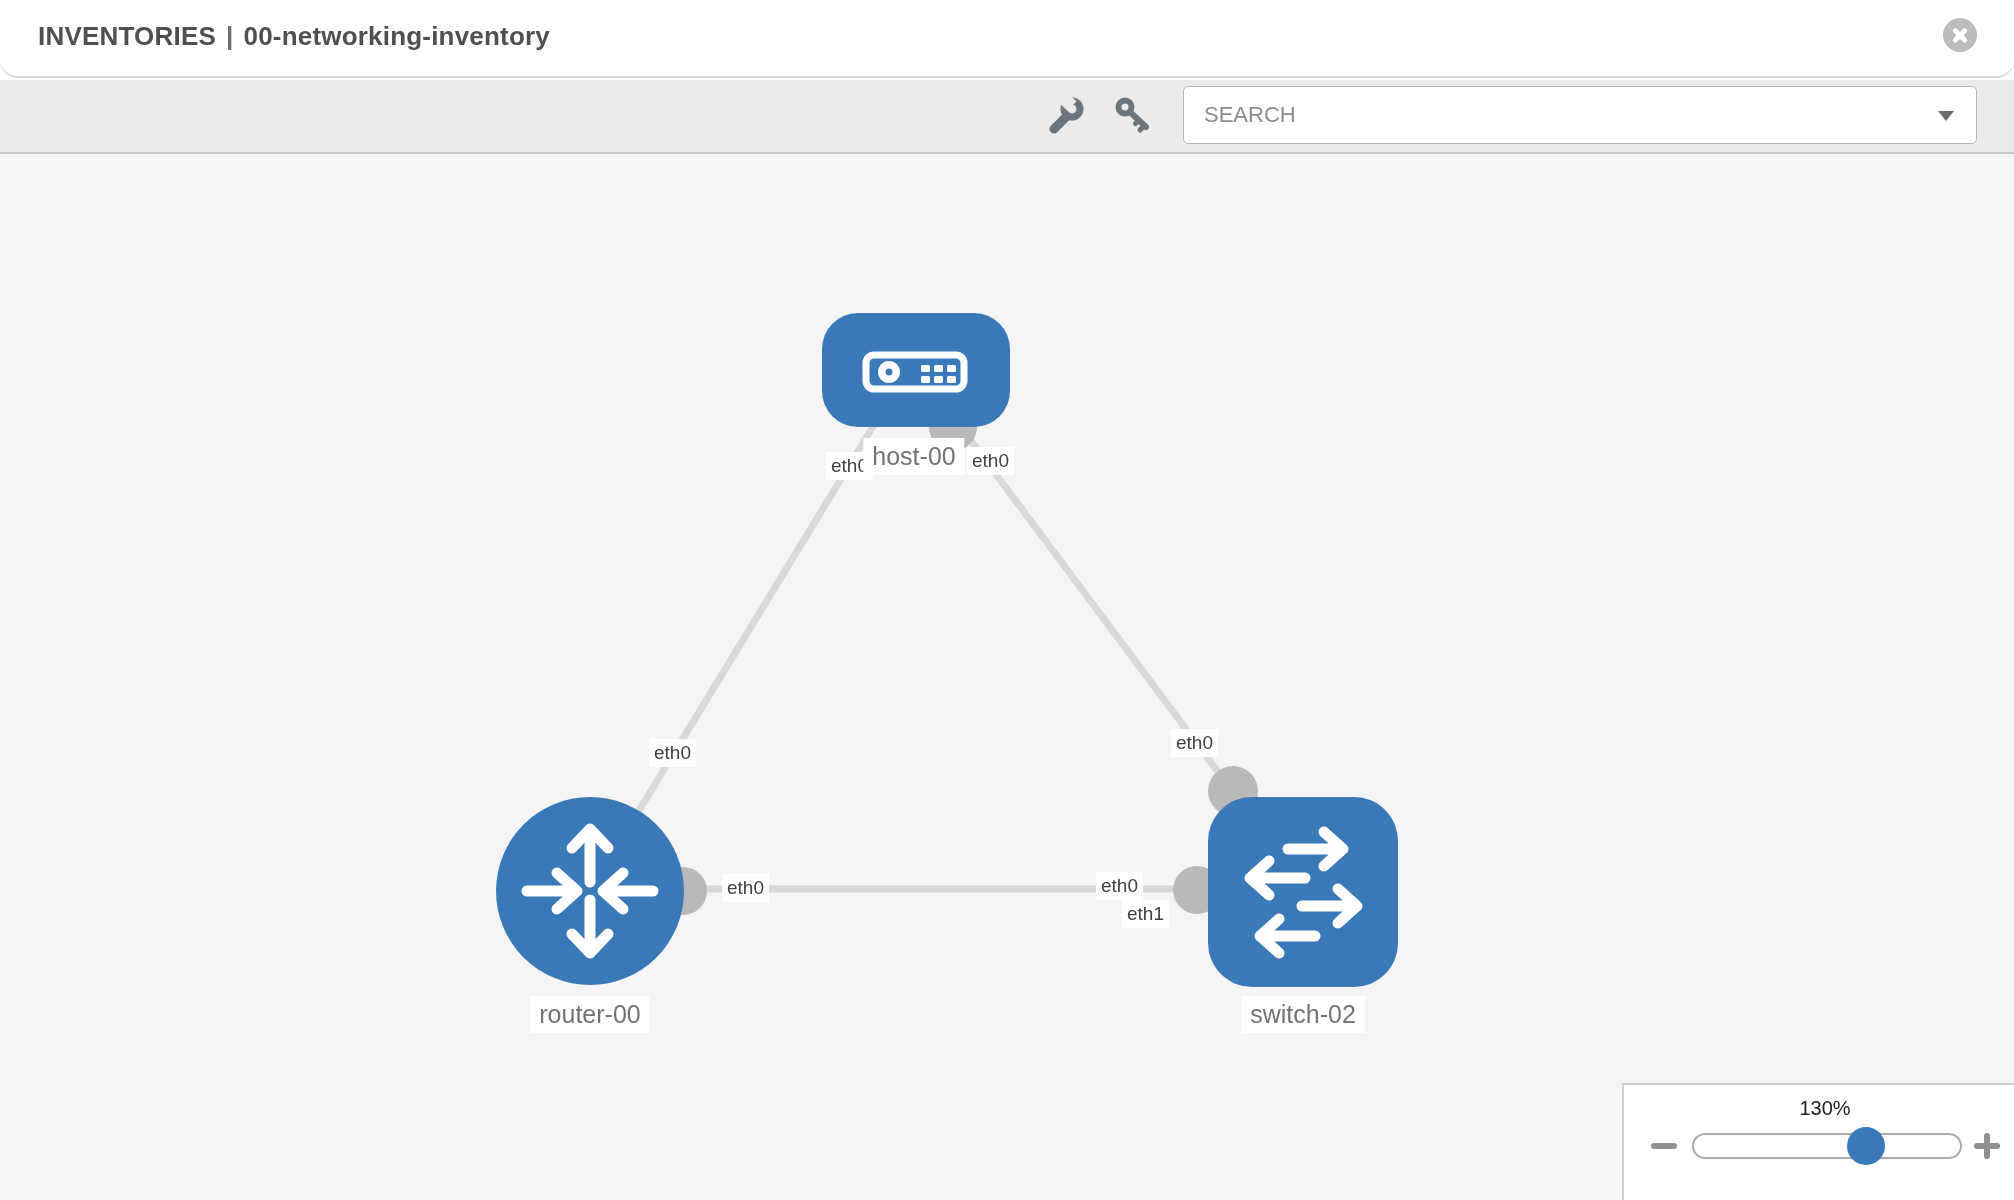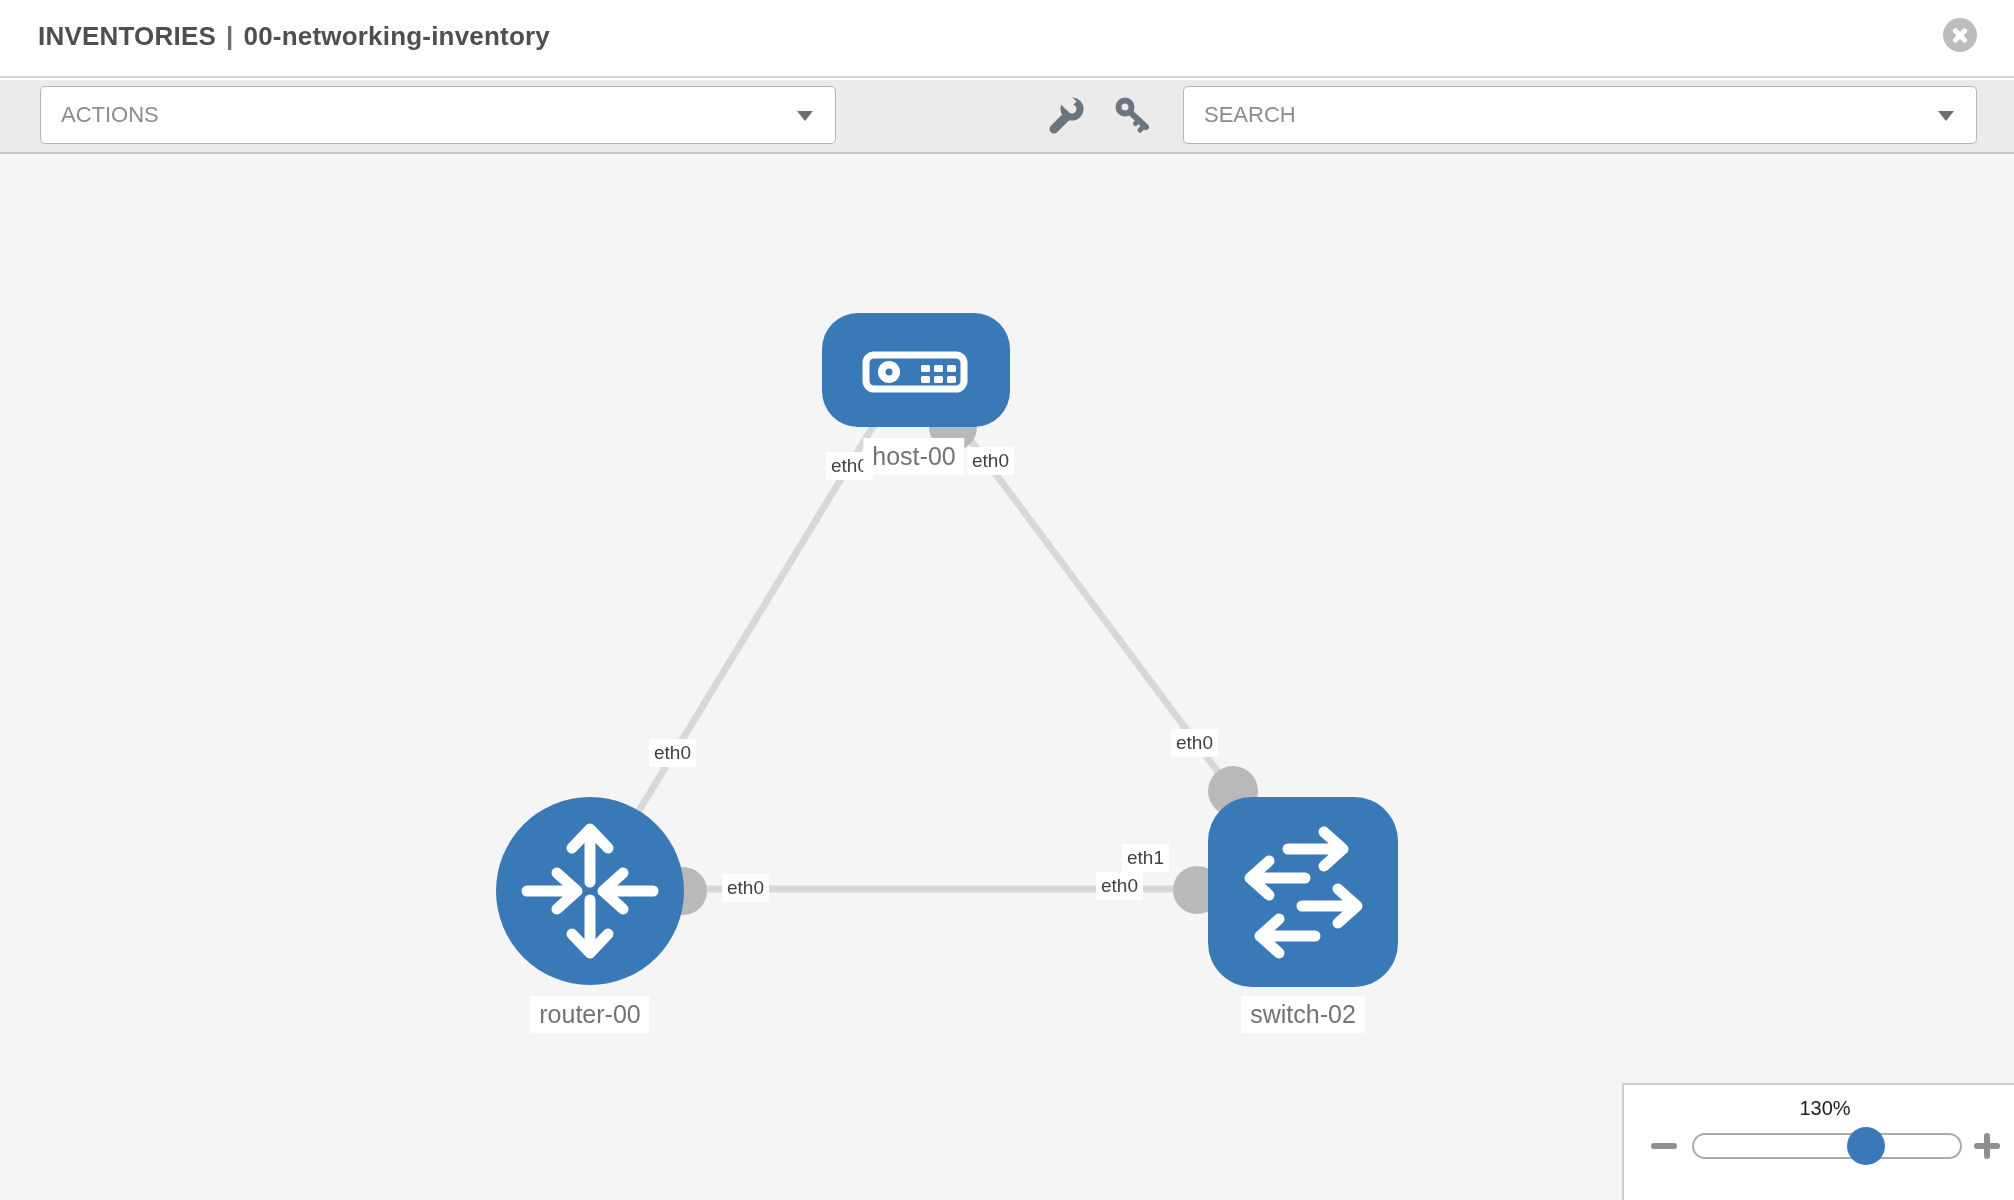--- a/index.html
+++ b/index.html
@@ -2,21 +2,21 @@
 <html style="--c-node: #3a79b8; --c-link: #d8d8d8; --c-port: #b9b9b9; --c-canvas: #f5f5f5; --c-toolbar: #ebebeb; --c-label_text: #414141; --c-muted_text: #8c8c8c; --c-title_text: #4f4f4f; --c-icon_gray: #6b757e; --c-slider_thumb: #3a79b8;"><head>
 <meta charset="utf-8">
 <style>
   html,body{margin:0;padding:0;background:#fff;}
   *{box-sizing:border-box;}
   .app{
     position:relative;width:2014px;height:1200px;overflow:hidden;
     font-family:"Liberation Sans",sans-serif;background:#fff;
   }
   
-  .header{position:absolute;left:0;top:0;width:2014px;height:78px;background:#fff;border-bottom:2px solid #d6d6d6;}
+  .header{position:absolute;left:0;top:0;width:2014px;height:78px;background:#fff;border-bottom:2px solid #d6d6d6;border-radius:18px;}
   .title{position:absolute;left:38px;top:21px;font-size:26px;font-weight:bold;color:var(--c-title_text,#4f4f4f);letter-spacing:.2px;}
   .title .sep{margin:0 10px;color:#6e6e6e;font-weight:bold;}
   .close-btn{position:absolute;right:37px;top:18px;width:34px;height:34px;border-radius:50%;background:#bcbcbc;border:0;padding:0;cursor:pointer;}
   .close-btn::before,.close-btn::after{content:"";position:absolute;left:8px;top:14.5px;width:18px;height:5px;border-radius:2px;background:#fff;}
   .close-btn::before{transform:rotate(45deg);}
   .close-btn::after{transform:rotate(-45deg);}
   
   .toolbar{position:absolute;left:0;top:80px;width:2014px;height:74px;background:var(--c-toolbar,#ebebeb);border-bottom:2px solid #c9c9c9;}
   .select{position:absolute;top:6px;height:58px;background:#fff;border:1px solid #b5b5b5;border-radius:5px;cursor:pointer;}
   .select .ph{display:block;padding-left:20px;line-height:56px;font-size:22px;color:var(--c-muted_text,#8c8c8c);}
@@ -55,24 +55,20 @@
 <div class="app">
 
   <div class="header">
     <div class="title">
       <span>INVENTORIES</span><span class="sep">|</span><span>00-networking-inventory</span>
     </div>
     <button class="close-btn" aria-label="close"></button>
   </div>
 
   <div class="toolbar">
-    <div class="select actions">
-      <span class="ph">ACTIONS</span>
-      <span class="caret"></span>
-    </div>
 
     <button class="iconbtn wrench">
       <svg width="40" height="40" viewBox="0 0 40 40">
         <circle cx="26" cy="13" r="8" fill="none" stroke="#6b757e" stroke-width="7"></circle>
         <rect x="16" y="1" width="13" height="11" fill="#ebebeb" transform="rotate(-45 22 7)"></rect>
         <line x1="8" y1="33" x2="20" y2="21" stroke="#6b757e" stroke-width="9" stroke-linecap="round"></line>
       </svg>
     </button>
 
     <button class="iconbtn key">
@@ -144,21 +140,21 @@
       </g>
     </svg>
 
     <div class="lbl" style="left:826px;top:298px;">eth0</div>
     <div class="lbl" style="left:967px;top:293px;">eth0</div>
     <div class="lbl-lg" style="left:914px;top:284px;">host-00</div>
     <div class="lbl" style="left:649px;top:585px;">eth0</div>
     <div class="lbl" style="left:1171px;top:575px;">eth0</div>
     <div class="lbl" style="left:722px;top:720px;">eth0</div>
     <div class="lbl" style="left:1096px;top:718px;">eth0</div>
-    <div class="lbl" style="left:1122px;top:690px;">eth1</div>
+    <div class="lbl" style="left:1122px;top:746px;">eth1</div>
     <div class="lbl-lg" style="left:590px;top:842px;">router-00</div>
     <div class="lbl-lg" style="left:1303px;top:842px;">switch-02</div>
 
     <div class="zoom-panel">
       <div class="zoom-pct">130%</div>
       <button class="zoom-btn zoom-out" aria-label="zoom out">
         <span class="hbar"></span>
       </button>
       <div class="zoom-track"></div>
       <div class="zoom-thumb"></div>

